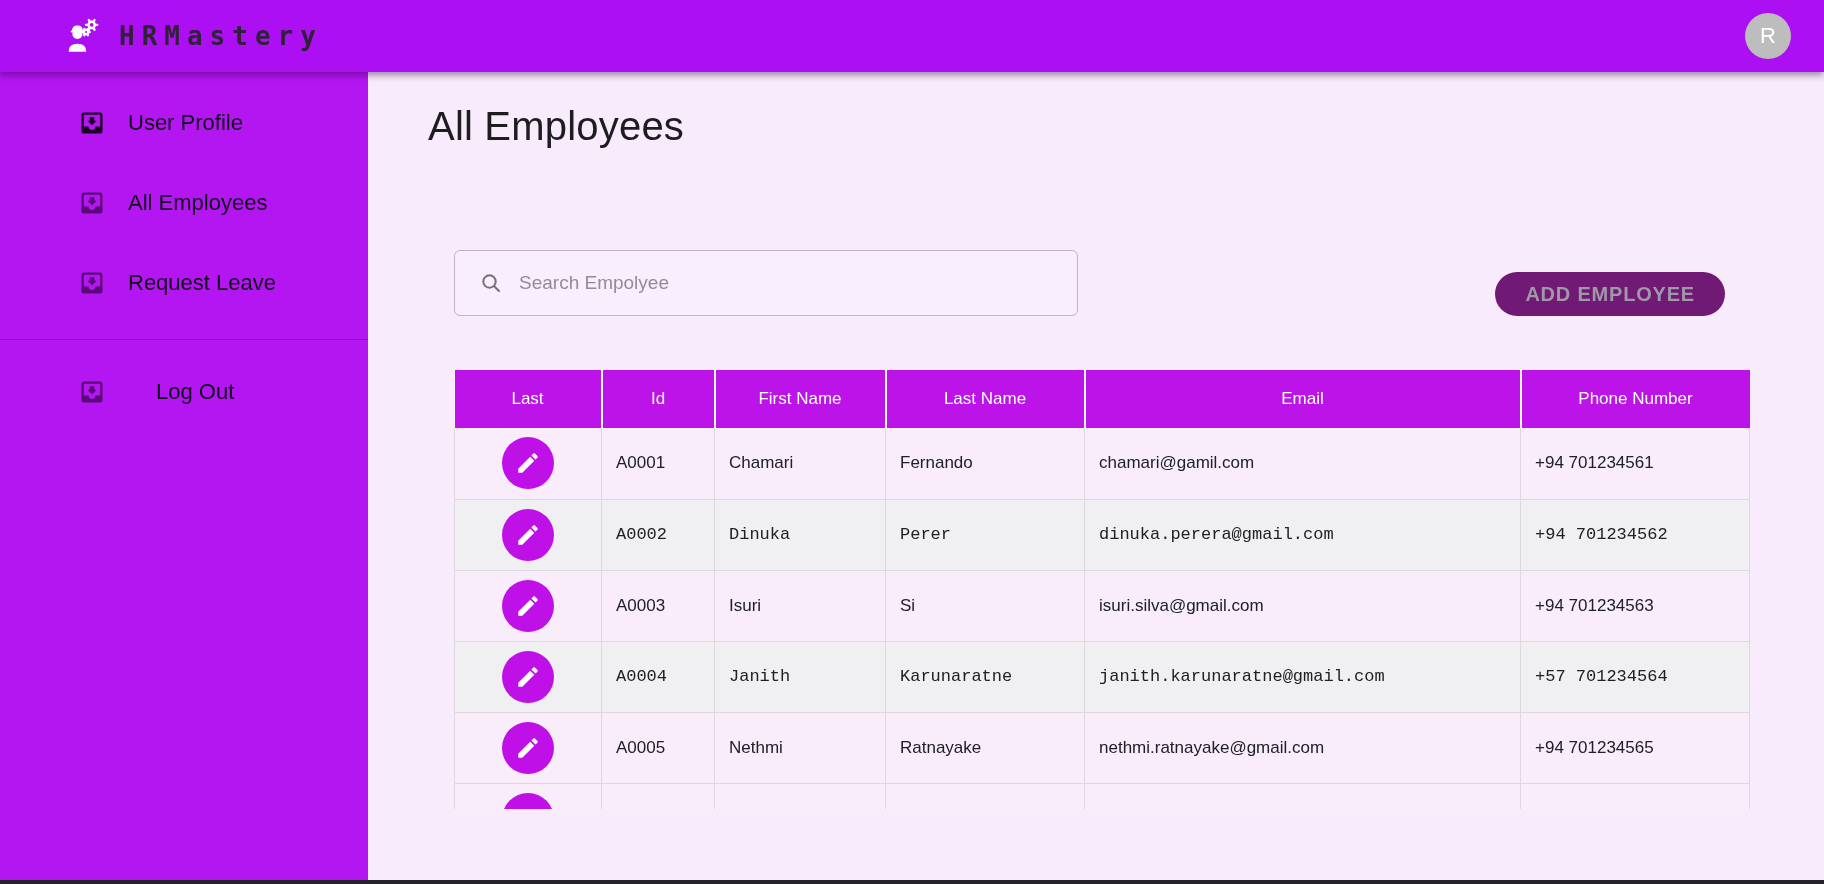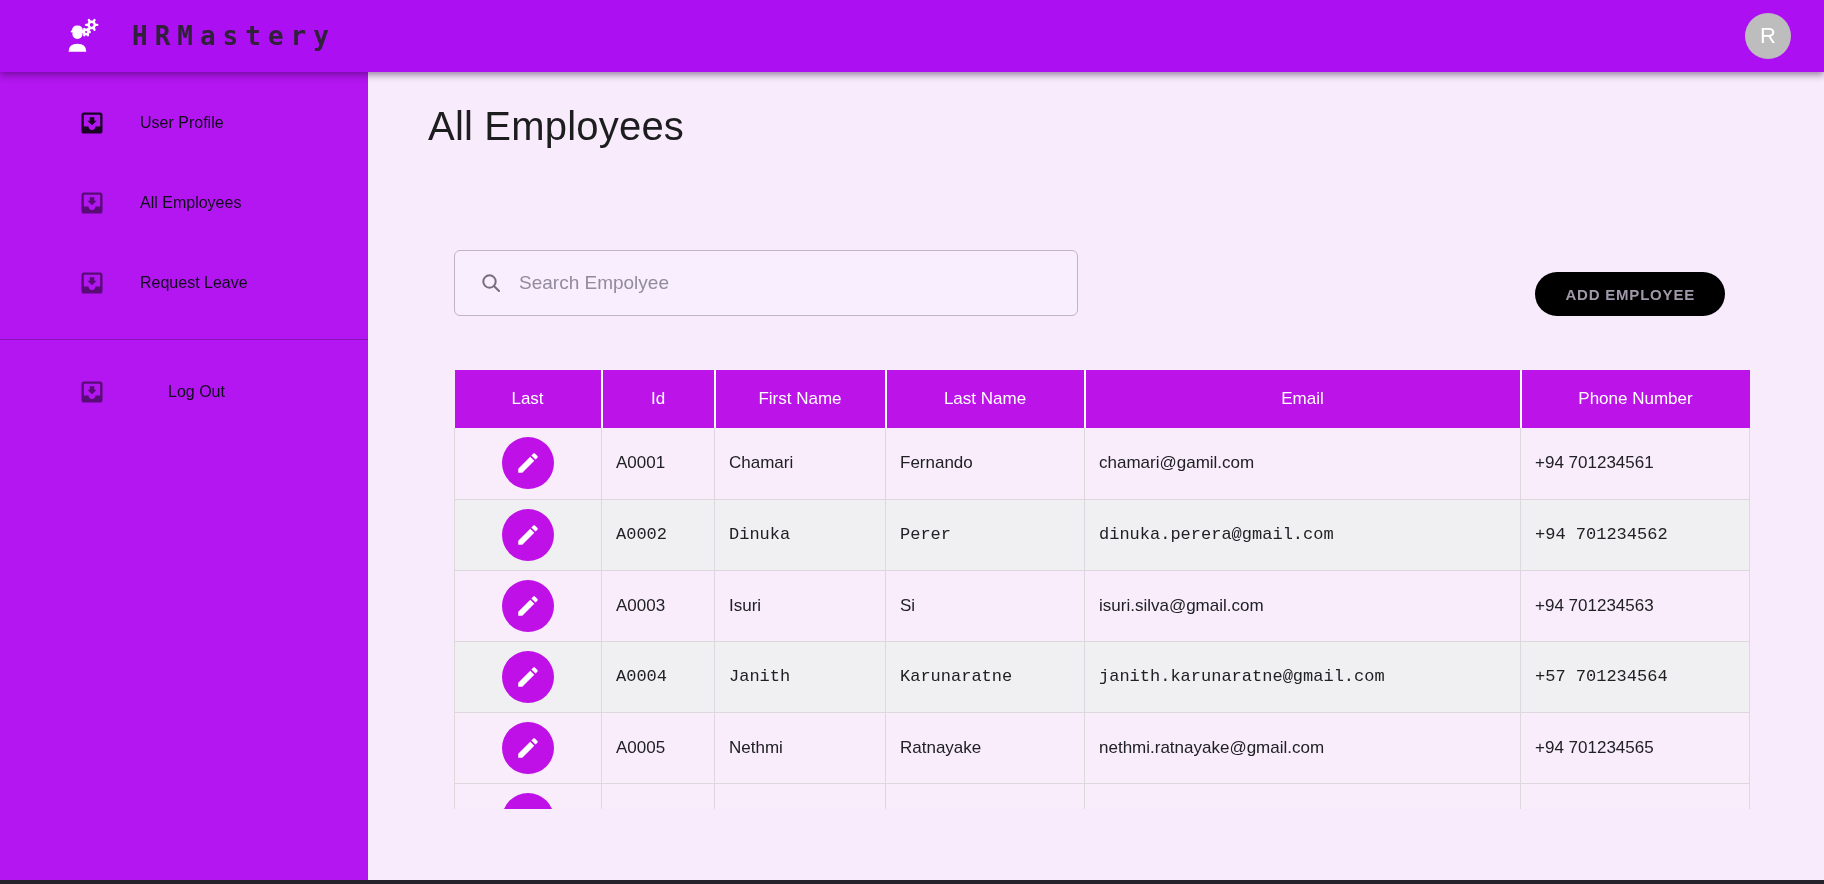--- a/index.html
+++ b/index.html
@@ -13,21 +13,21 @@
 
   
   .topbar {
     position:absolute; top:0; left:0; right:0; height:72px;
     background:#ac10f2;
     display:flex; align-items:center;
     padding:0 33px 0 63px;
     z-index:20;
     box-shadow:0 3px 7px rgba(40,0,60,.45);
   }
-  .brand { display:flex; align-items:center; gap:29px; }
+  .brand { display:flex; align-items:center; gap:16px; }
   .brand-name {
     font-family:"DejaVu Sans Mono", monospace;
     font-weight:bold; font-size:26px; letter-spacing:7px;
     color:#31203a;
   }
   .avatar {
     margin-left:auto;
     width:46px; height:46px; border-radius:50%;
     background:#bdbdbd; color:#fff;
     display:flex; align-items:center; justify-content:center;
@@ -41,21 +41,21 @@
     padding-top:27px;
   }
   .nav-item {
     height:48px; display:flex; align-items:center;
     padding-left:78px; margin-bottom:32px;
     cursor:pointer;
   }
   .nav-item .nav-icon { width:28px; height:28px; flex:0 0 28px; }
   .nav-item .nav-icon svg { width:28px; height:28px; fill:rgba(0,0,0,0.5); }
   .nav-item.first .nav-icon svg { fill:rgba(0,0,0,0.85); }
-  .nav-label { margin-left:34px; font-size:16px; color:#120d1c; }
+  .nav-label { margin-left:22px; font-size:22px; color:#120d1c; }
   .sidebar-divider {
     border-top:1px solid rgba(0,0,0,0.22);
     margin-top:14px;
   }
   .sidebar .footer-item { margin-top:28px;gap:28px; }
 
   
   .main {
     position:absolute; top:72px; left:368px; right:0; bottom:0;
     padding:30px 0 0 60px;
@@ -78,23 +78,23 @@
   .search-input {
     flex:1; margin:0 16px; border:none; outline:none; background:transparent;
     font-family:"Liberation Sans", sans-serif;
     font-size:19px; color:#a16207;
   }
   .search-input::placeholder { color:#928b9c; }
   .add-btn {
     margin-left:auto; margin-right:24px;
     height:44px; padding:0 30px;
     border:none; border-radius:22px;
-    background:#000000; color:#a098a8;
+    background:#701a75; color:#a098a8;
     font-family:"Liberation Sans", sans-serif;
-    font-size:15px; font-weight:bold; letter-spacing:0.8px;
+    font-size:20px; font-weight:bold; letter-spacing:0.8px;
     cursor:default;
   }
 
   
   .table-wrap { margin-left:26px; margin-top:54px; }
   table.employees {
     width:1295px; table-layout:fixed; border-collapse:collapse;
   }
   table.employees th {
     height:58px; background:#bb13e8; color:#fff;

